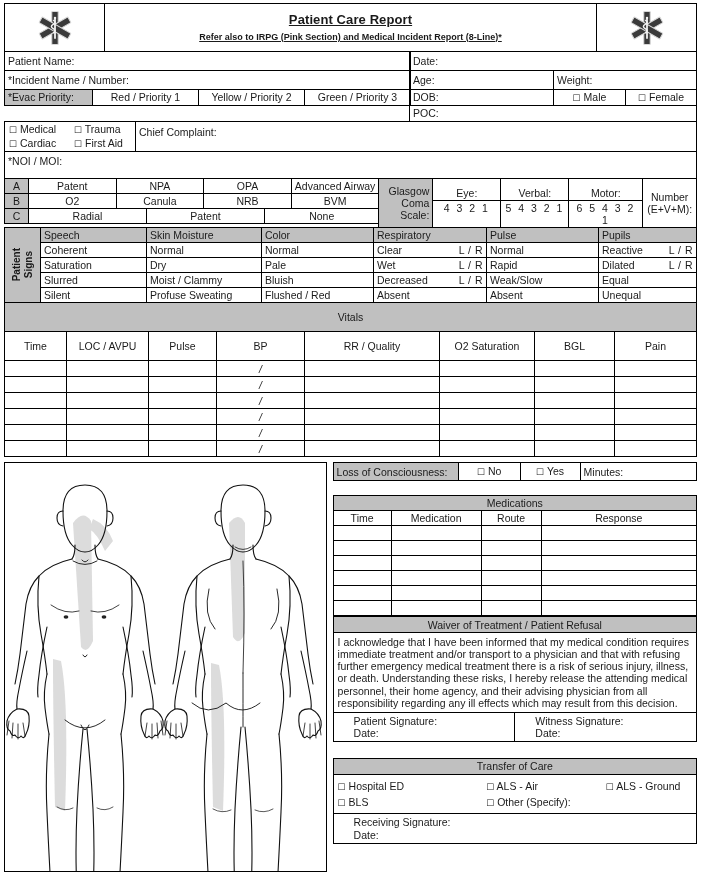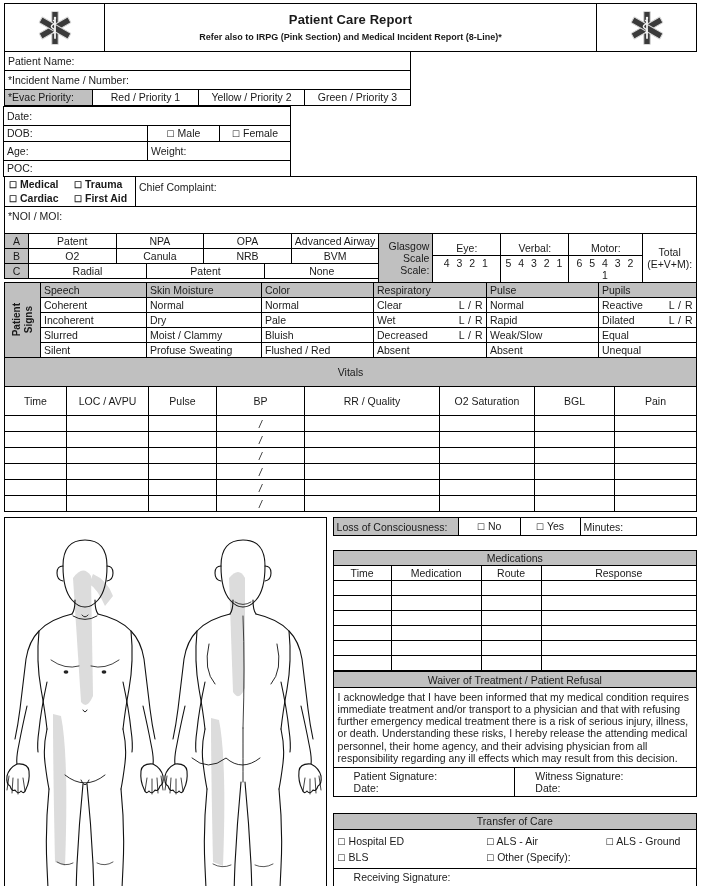--- a/index.html
+++ b/index.html
@@ -19,37 +19,37 @@
   
   table.f { border-collapse: collapse; width: 100%; table-layout: fixed; }
   table.f td, table.f th { border: 1px solid #000; padding: 1px 3px; vertical-align: middle;
                            font-weight: normal; font-size: 10.5px; line-height: 1.15; }
   .gray { background: #c0c0c0; }
   .ctr { text-align: center; }
   .rt  { text-align: right; }
   .bold { font-weight: bold; }
 
   
-  .hdr td { height: 48px; }
+  .hdr td { height: 48px; text-decoration: underline; }
   .hdr .logocell { width: 100px; text-align: center; padding: 0; }
   .hdr .titlecell { text-align: center; padding: 2px 4px; }
   .title-main { font-size: 13px; font-weight: bold; letter-spacing: .1px; }
   .title-sub { font-size: 9px; font-weight: bold; margin-top: 4px; }
   .star { display: inline-block; width: 36px; height: 36px; vertical-align: middle; }
 
   
-  .idwrap { display: flex; margin-top: -1px; flex-direction: column; }
+  .idwrap { display: flex; margin-top: -1px; }
   .idleft { width: 406px; }
   .idright { width: 287px; margin-left: -1px; }
   .idleft td, .idright td { height: 16px; }
   .tall { height: 19px !important; }
 
   .chkrow td { height: 16px; }
   .chkcell { padding: 0 !important; }
-  .chkcell .r { display: flex; font-weight: bold; }
+  .chkcell .r { display: flex; }
   .chkcell .r > span { flex: 1; padding: 1px 4px; white-space: nowrap; }
   .cb { font-size: 9px; }
 
   
   .abcwrap { display: flex; margin-top: -1px; }
   .abcleft { width: 377px; }
   .abcright { width: 320px; margin-left: -1px; }
   .abcleft td { height: 15px; }
   .gcslabel { width: 52px; font-size: 10px; line-height: 1.15; }
   .gcsnum { letter-spacing: 2px; }
@@ -172,27 +172,27 @@
         <colgroup>
             <col style="width:144px">
             <col style="width:72px">
             <col style="width:71px">
           </colgroup>
         <tbody>
             <tr>
               <td colspan="3" class="tall">Date:</td>
             </tr>
         <tr>
+          <td class="tall">Age:</td>
+          <td class="tall" colspan="2">Weight:</td>
+        </tr>
+        <tr>
           <td>DOB:</td>
           <td class="ctr"><span class="cb">☐</span> <span>Male</span></td>
           <td class="ctr"><span class="cb">☐</span> <span>Female</span></td>
-        </tr>
-        <tr>
-          <td class="tall">Age:</td>
-          <td class="tall" colspan="2">Weight:</td>
         </tr>
         <tr>
               <td colspan="3">POC:</td>
             </tr>
       </tbody>
         </table>
     </div>
   </div>
 
   <table class="f chkrow" style="margin-top:-1px">
@@ -277,28 +277,28 @@
             <col style="width:54px">
             <col style="width:68px">
             <col style="width:68px">
             <col style="width:74px">
             <col>
           </colgroup>
         <tbody>
             <tr>
           <td class="gray rt gcslabel" rowspan="2">
             <div>Glasgow</div>
-            <div>Scale</div>
+            <div>Coma</div>
             <div>Scale:</div>
           </td>
           <td class="ctr" style="height:22px;vertical-align:bottom">Eye:</td>
           <td class="ctr" style="vertical-align:bottom">Verbal:</td>
           <td class="ctr" style="vertical-align:bottom">Motor:</td>
           <td class="ctr" rowspan="2">
-            <div>Total</div>
+            <div>Number</div>
             <div>(E+V+M):</div>
           </td>
         </tr>
         <tr>
           <td class="ctr gcsnum" style="height:21px;vertical-align:top">4 3 2 1</td>
           <td class="ctr gcsnum" style="vertical-align:top">5 4 3 2 1</td>
           <td class="ctr gcsnum" style="vertical-align:top">6 5 4 3 2 1</td>
         </tr>
       </tbody>
         </table>
@@ -333,21 +333,21 @@
         </tr>
         <tr>
           <td>Coherent</td>
           <td>Normal</td>
           <td>Normal</td>
           <td><span>Clear</span><span class="lr">L / R</span></td>
           <td>Normal</td>
           <td><span>Reactive</span><span class="lr">L / R</span></td>
         </tr>
         <tr>
-          <td>Incoherent</td>
+          <td>Saturation</td>
           <td>Dry</td>
           <td>Pale</td>
           <td><span>Wet</span><span class="lr">L / R</span></td>
           <td>Rapid</td>
           <td><span>Dilated</span><span class="lr">L / R</span></td>
         </tr>
         <tr>
           <td>Slurred</td>
           <td>Moist / Clammy</td>
           <td>Bluish</td>

